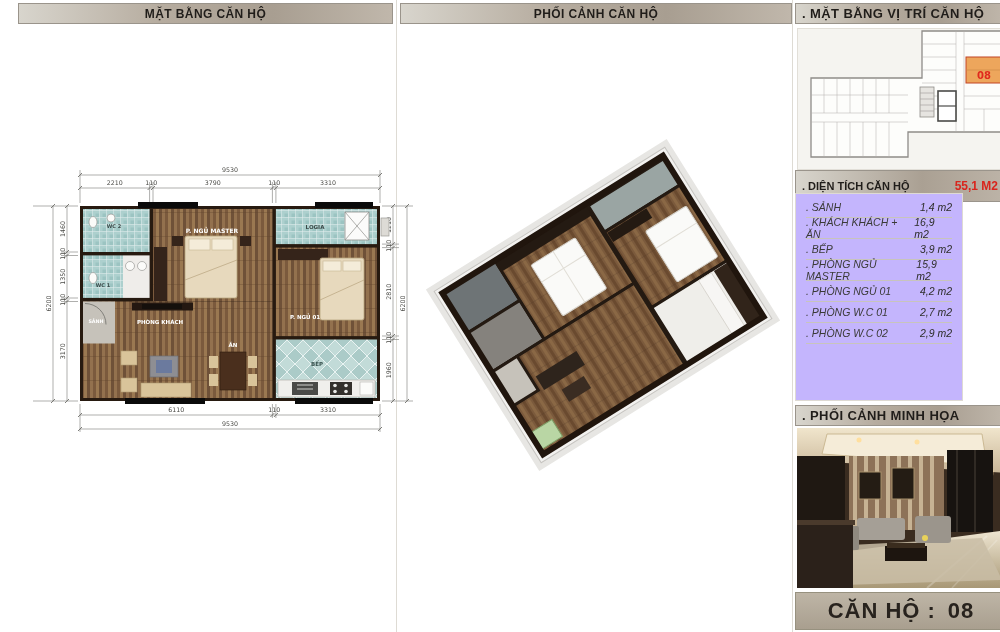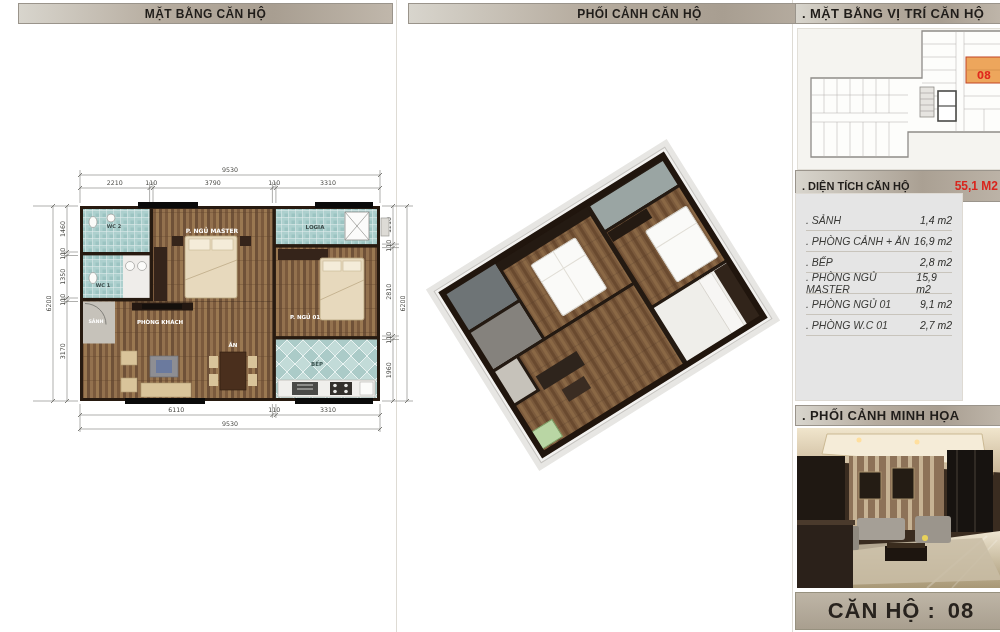--- a/index.html
+++ b/index.html
@@ -16,21 +16,21 @@
   .fp{position:absolute;left:5px;top:140px;}
   .persp{position:absolute;left:388px;top:55px;}
   .keyplan-box{position:absolute;left:787px;top:28px;width:210px;height:140px;
        background:#f5f4f0;border:1px solid #e2dfd8;}
   .area-hdr{position:absolute;left:785px;top:170px;width:212px;height:32px;box-sizing:border-box;
        background:linear-gradient(90deg,#d8d5cd,#aaa093 60%,#bdb4a8);border:1px solid #9a948b;
        display:flex;align-items:center;justify-content:space-between;padding:0 8px 0 6px;}
   .area-hdr .t{font-weight:bold;font-size:11px;color:#201d1a;}
   .area-hdr .v{font-weight:bold;font-size:12px;}
   .area-table{position:absolute;left:785px;top:193px;width:168px;height:208px;box-sizing:border-box;
-       background:#e5e5e5;border:1px solid #dedad3;padding-top:16px;}
+       background:#c4b5fd;border:1px solid #dedad3;padding-top:3px;}
   .arow{height:20px;margin:0 10px;display:flex;align-items:center;justify-content:space-between;
        border-bottom:1px solid #c8c4bc;font-style:italic;font-size:10.5px;color:#3a3a37;}
   .arow .val{color:#2e2e2b;}
   .illus-hdr{top:405px;}
   .photo{position:absolute;left:787px;top:428px;}
   .unit-bar{position:absolute;left:785px;top:592px;width:212px;height:38px;box-sizing:border-box;
        background:linear-gradient(180deg,#beb5a6,#a99f8f);border:1px solid #97917f;
        display:flex;align-items:center;justify-content:center;gap:12px;
        font-weight:bold;font-size:22px;color:#28231e;letter-spacing:1px;}
 </style>
@@ -38,21 +38,21 @@
 <body>
 
 <div class="sheet">
 
   <div class="vsep" style="left:386px"></div>
   <div class="vsep" style="left:782px"></div>
 
   <div class="hdr" style="left:8px;width:375px">
     <span>MẶT BẰNG CĂN HỘ</span>
   </div>
-  <div class="hdr" style="left:398px;width:463px">
+  <div class="hdr" style="left:390px;width:392px">
     <span>PHỐI CẢNH CĂN HỘ</span>
   </div>
   <div class="hdr left-align" style="left:785px;width:212px">
     <span>. MẶT BẰNG VỊ TRÍ CĂN HỘ</span>
   </div>
 
   <svg class="fp" width="400" height="340" viewBox="0 0 400 340">
     <defs>
       <pattern id="wood" width="12" height="24" patternUnits="userSpaceOnUse">
         <rect width="12" height="24" fill="#87684a"></rect>
@@ -353,38 +353,42 @@
     <span class="t">. DIỆN TÍCH CĂN HỘ</span>
     <span class="v" style="color:#d9251d">55,1 M2</span>
   </div>
 
   <div class="area-table">
     <div class="arow">
       <span>. SẢNH</span>
       <span class="val">1,4 m2</span>
     </div>
     <div class="arow">
-      <span>. PHÒNG CẢNH + ĂN</span>
+      <span>. KHÁCH KHÁCH + ĂN</span>
       <span class="val">16,9 m2</span>
     </div>
     <div class="arow">
       <span>. BẾP</span>
-      <span class="val">2,8 m2</span>
+      <span class="val">3,9 m2</span>
     </div>
     <div class="arow">
       <span>. PHÒNG NGỦ MASTER</span>
       <span class="val">15,9 m2</span>
     </div>
     <div class="arow">
       <span>. PHÒNG NGỦ 01</span>
-      <span class="val">9,1 m2</span>
+      <span class="val">4,2 m2</span>
     </div>
     <div class="arow">
       <span>. PHÒNG W.C 01</span>
       <span class="val">2,7 m2</span>
+    </div>
+    <div class="arow">
+      <span>. PHÒNG W.C 02</span>
+      <span class="val">2,9 m2</span>
     </div>
   </div>
 
   <div class="hdr left-align illus-hdr" style="left:785px;width:212px;top:405px">
     <span>. PHỐI CẢNH MINH HỌA</span>
   </div>
 
   <svg class="photo" width="210" height="160" viewBox="0 0 210 160">
     <defs>
       <linearGradient id="ceilGrad" x1="0" y1="0" x2="0" y2="1">

